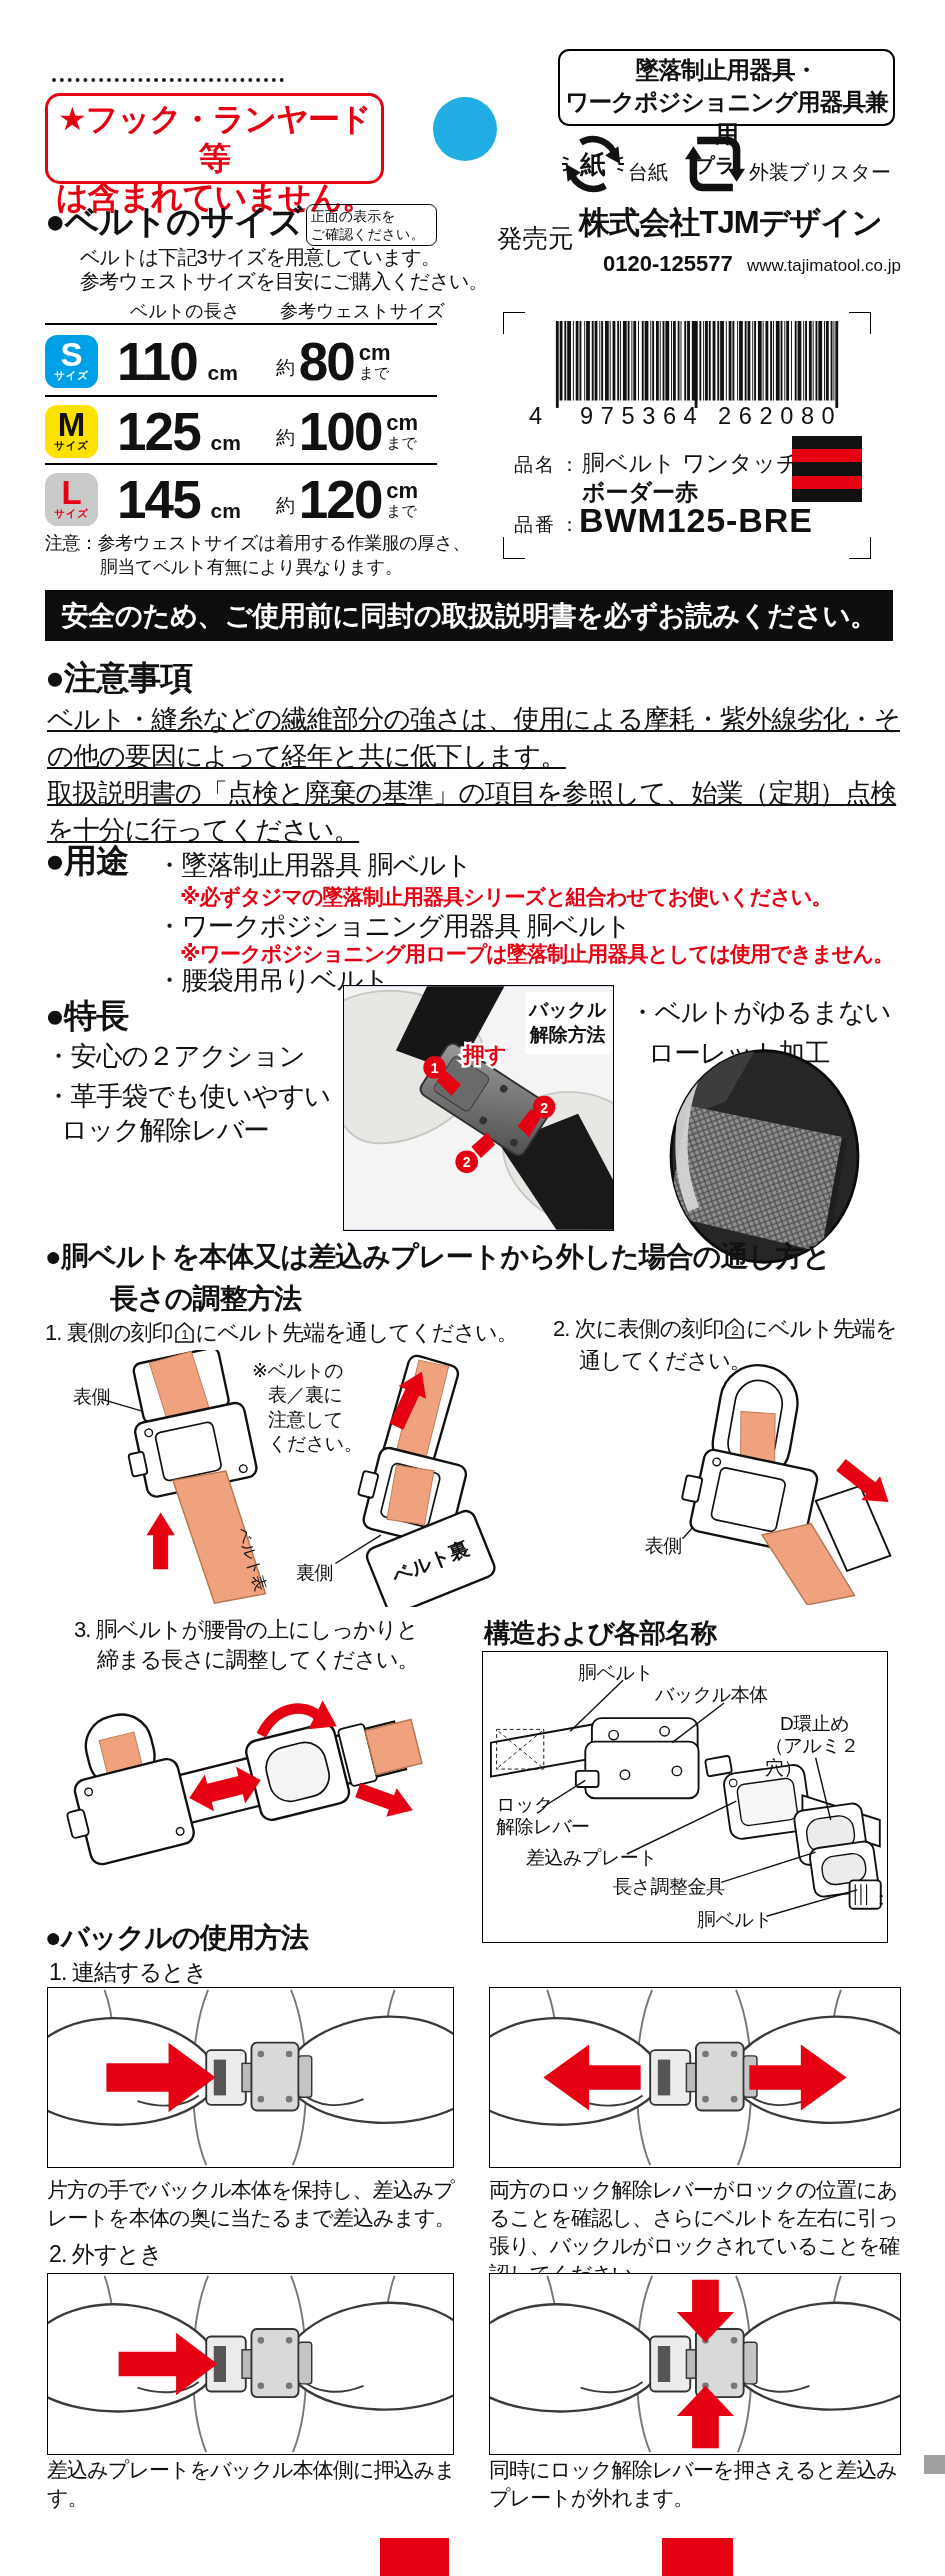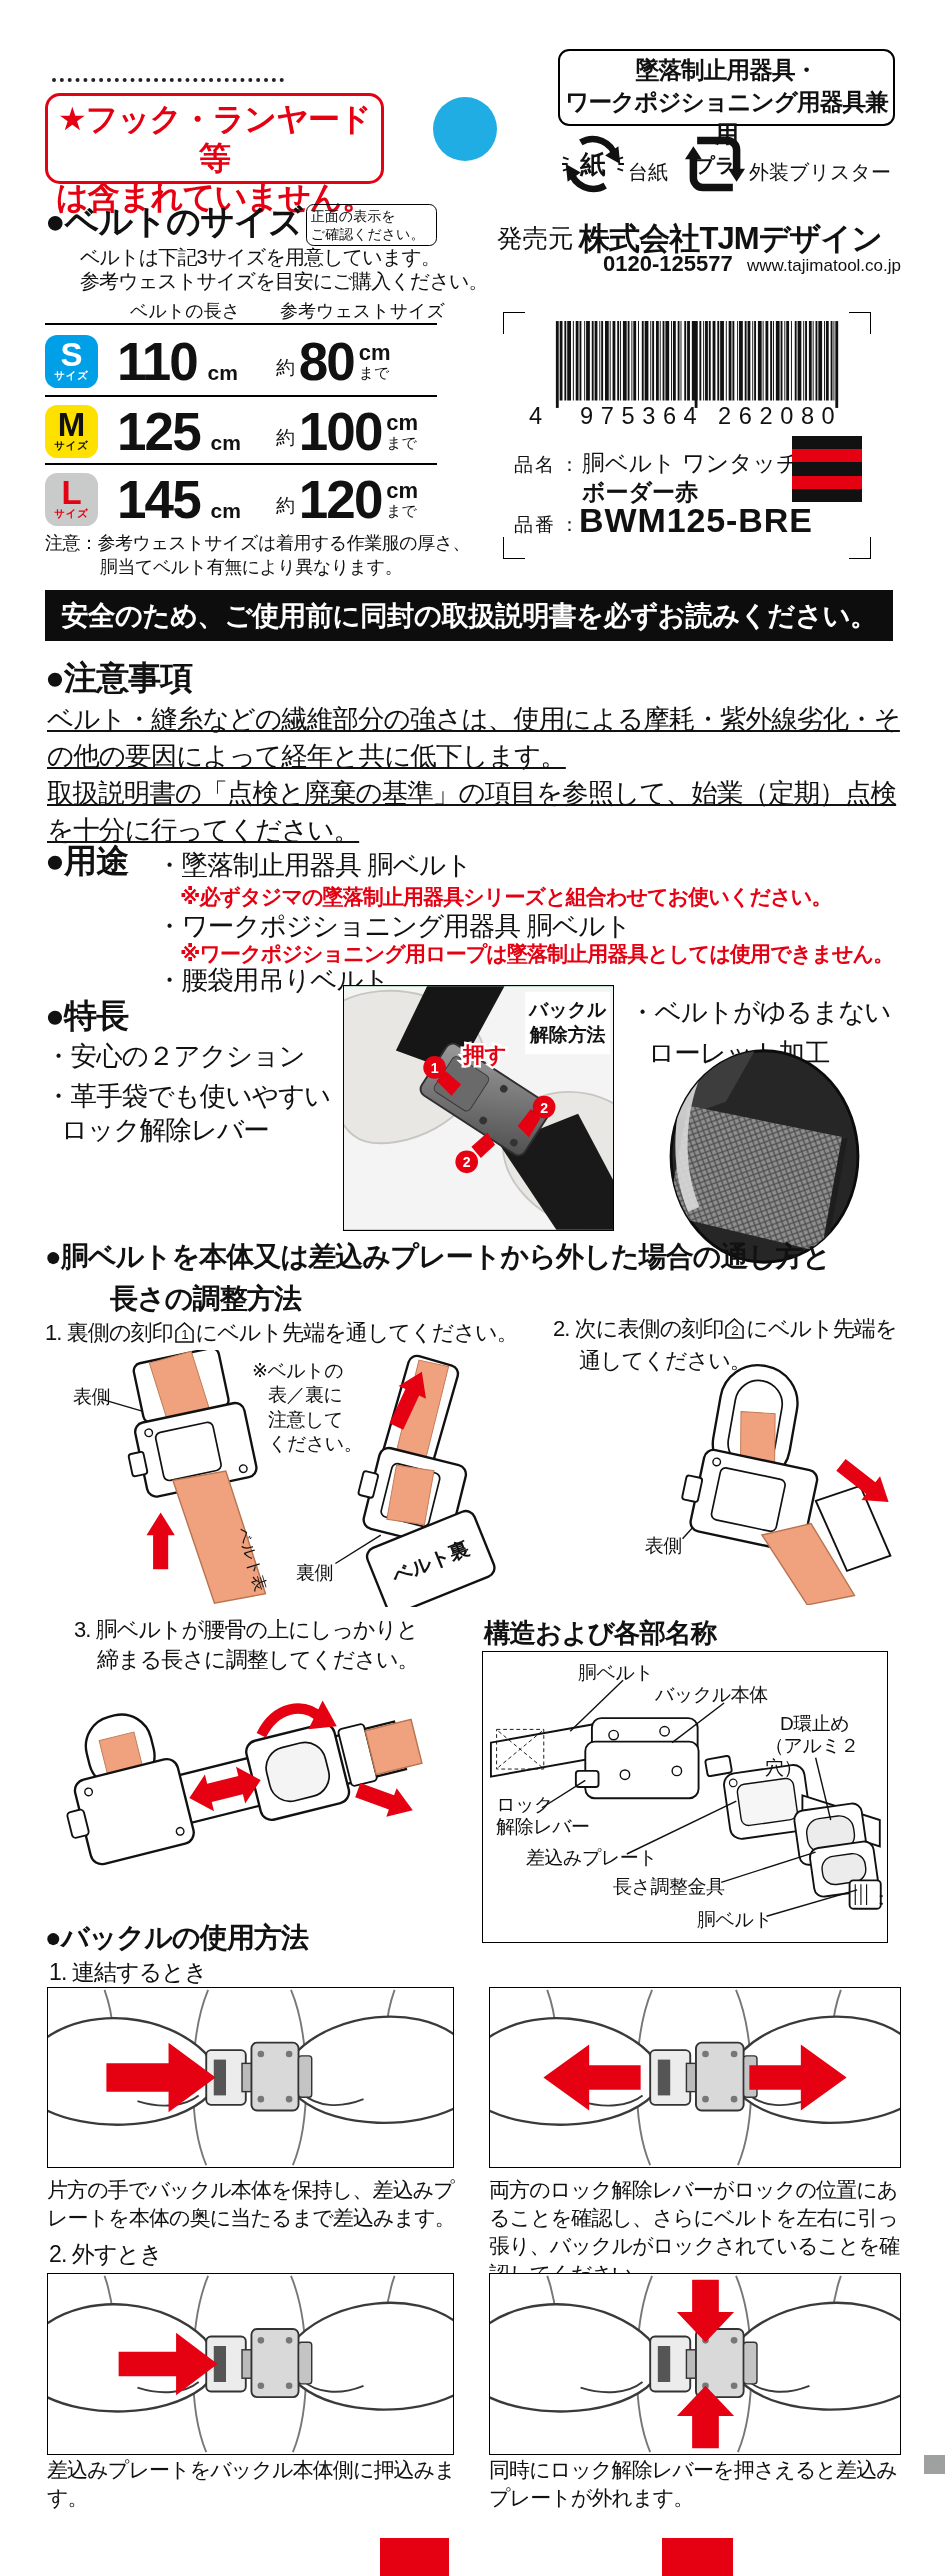--- a/index.html
+++ b/index.html
@@ -10,21 +10,21 @@
   .dotted-line{left:52px;top:78px;width:232px;height:0;border-top:4.7px dotted #222;}
   .warning-box{left:45px;top:93px;width:333px;height:81px;border:3.8px solid #e50012;border-radius:15px;
                text-align:center;padding-top:3.8px;}
   .warning-box div{font-size:32px;font-weight:bold;color:#e50012;line-height:39px;letter-spacing:-0.9px;}
   .blue-dot{left:433px;top:97px;width:64px;height:64px;border-radius:50%;background:#1fade4;}
   .dual-use-box{left:558px;top:49px;width:333px;height:70px;border:2.8px solid #000;border-radius:11.3px;
                 text-align:center;padding-top:2.8px;}
   .dual-use-box div{font-size:23.6px;font-weight:bold;line-height:32px;letter-spacing:-0.9px;}
   .recycle-label{font-size:20px;letter-spacing:0;font-family:Liberation Serif, serif;}
   .seller-label{left:497px;top:221px;font-size:25.5px;}
-  .company{left:579px;top:218px;font-size:31px;font-weight:bold;letter-spacing:-0.9px;}
+  .company{left:579px;top:202px;font-size:31px;font-weight:bold;letter-spacing:-0.9px;}
   .phone{left:603px;top:251px;font-size:22px;font-weight:bold;}
   .website{left:747px;top:256px;font-size:17px;}
   
   .size-title{left:45px;top:199px;font-size:34px;font-weight:bold;letter-spacing:-0.9px;}
   .front-note{left:306px;top:204px;width:121px;border:1.9px solid #000;border-radius:7.6px;padding:1.9px 3.8px;}
   .front-note div{font-size:14px;line-height:18px;}
   .intro{font-size:20px;letter-spacing:-0.9px;}
   .col-head{font-size:18px;}
   .rule{left:45px;width:392px;height:0;border-top:2.8px solid #000;}
   .size-row{left:45px;width:416px;height:66px;display:flex;align-items:center;}
@@ -61,21 +61,21 @@
   .banner{left:45px;top:590px;width:848px;height:51px;background:#0d0d0d;color:#fff;text-align:center;
           font-size:27.4px;font-weight:bold;line-height:51px;letter-spacing:-0.5px;}
   .h-big{font-size:33px;font-weight:bold;letter-spacing:-0.9px;}
   .body-text{font-size:26.5px;line-height:37px;letter-spacing:-0.9px;text-decoration:underline;}
   .use-item{font-size:26.5px;letter-spacing:-0.9px;}
   .use-note{font-size:21px;font-weight:bold;color:#e50012;letter-spacing:-0.9px;}
   .feat-item{font-size:26.5px;letter-spacing:-0.9px;}
   .sec-title{font-size:28px;font-weight:bold;letter-spacing:-0.9px;}
   .step-text{font-size:22px;letter-spacing:-0.9px;}
   .illus-label{font-size:19px;letter-spacing:-0.5px;}
-  .photo-frame{border:1.9px solid #000;background:#15803d;}
+  .photo-frame{border:1.9px solid #000;background:#8b5cf6;}
   .kokuin{vertical-align:-2.8px;margin:0 1.9px;}
   .struct-box{left:482px;top:1651px;width:404px;height:290px;border:1.9px solid #000;}
   .struct-label{font-size:19px;letter-spacing:-0.5px;line-height:22px;}
   .usage-box{border:1.9px solid #000;background:#fff;}
   .caption{font-size:21px;line-height:28px;letter-spacing:-0.9px;}
   .sub-step{font-size:23px;letter-spacing:-0.9px;}
   .gray-mark{left:924px;top:2455px;width:22px;height:19px;background:#9fa0a0;}
   .red-sq{background:#e50012;height:38px;top:2538px;}
   svg text{font-family:"Liberation Sans","DejaVu Sans",sans-serif;}
 </style>

